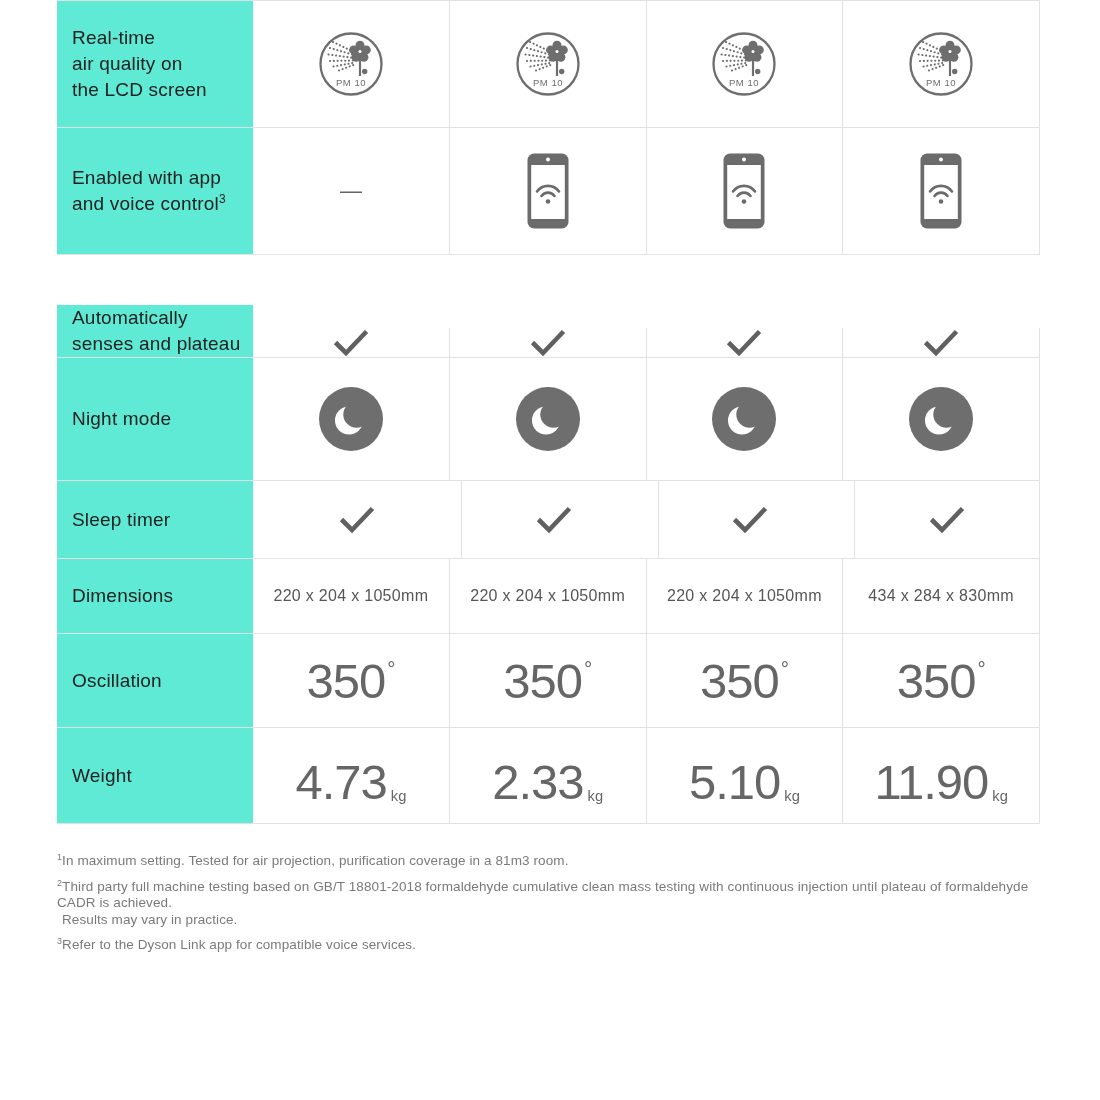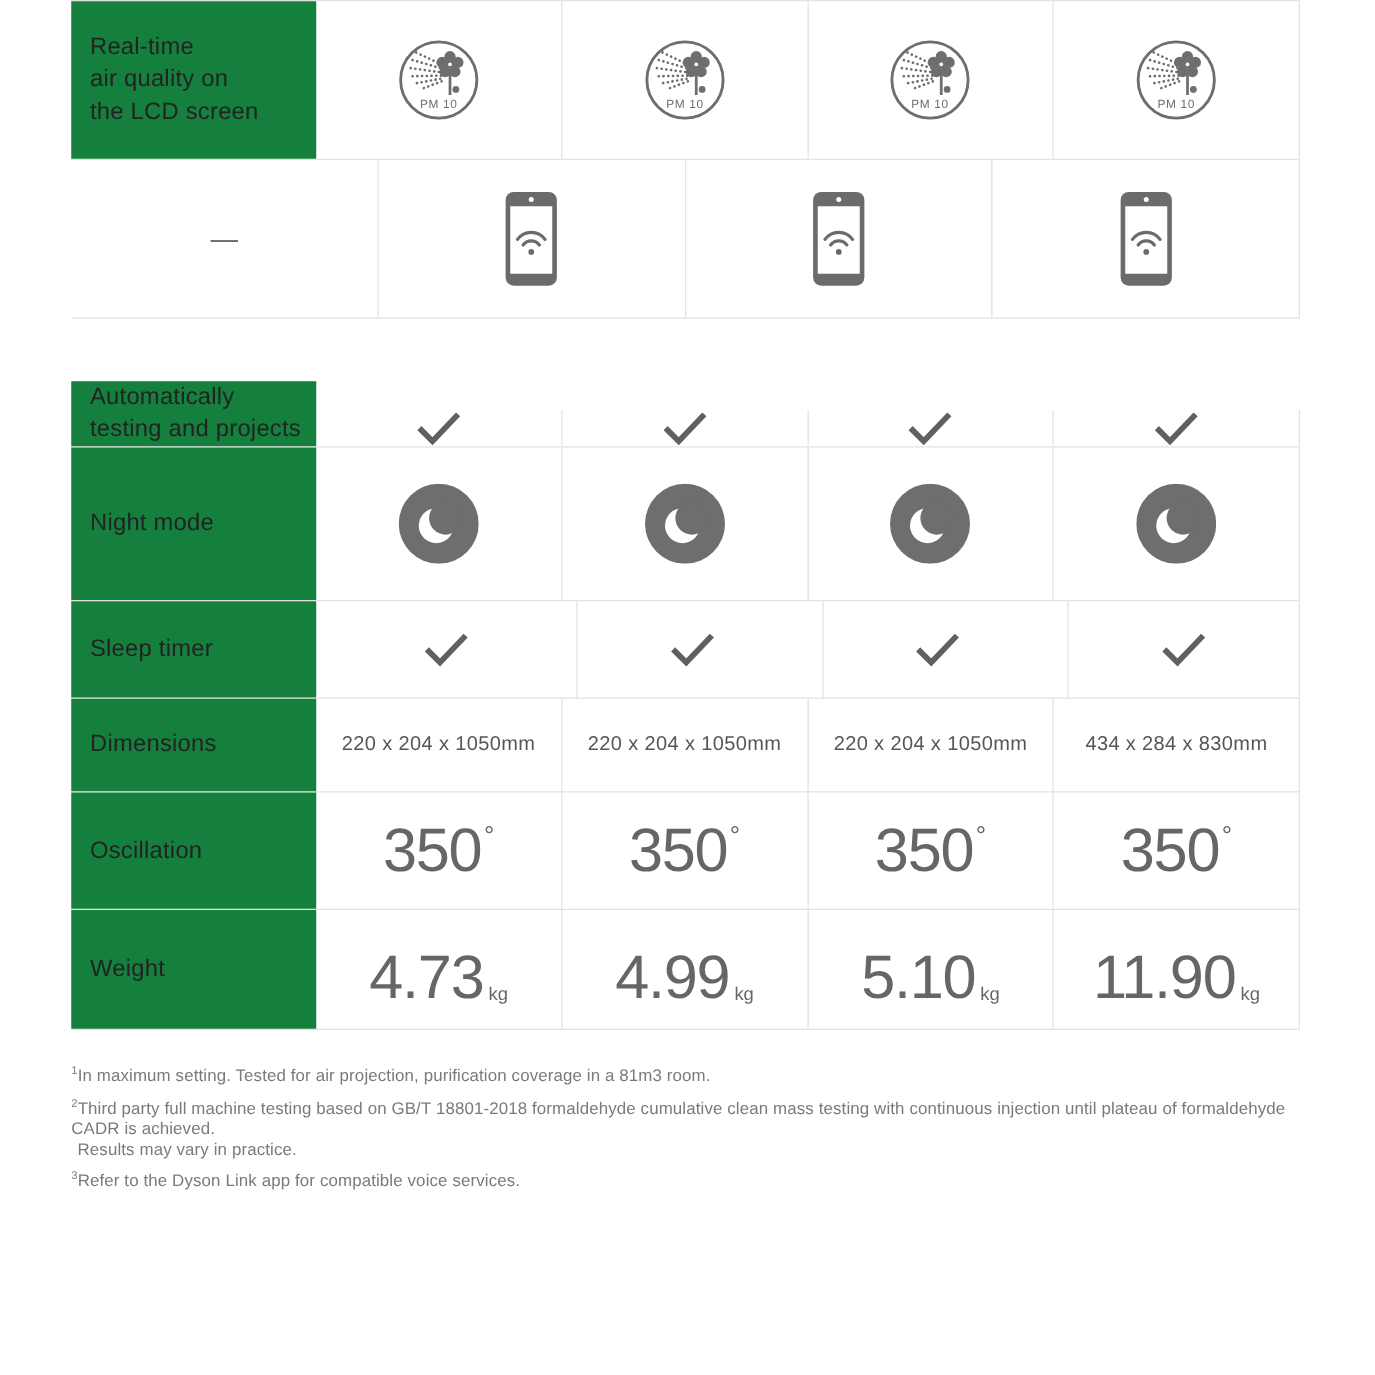--- a/index.html
+++ b/index.html
@@ -8,21 +8,21 @@
     font-family:"Liberation Sans","DejaVu Sans",sans-serif;
     -webkit-font-smoothing:antialiased;
   }
   .table{
     position:absolute;left:57px;top:0;width:983px;
     border-top:1px solid #e2e2e2;
   }
   .row{display:flex;border-bottom:1px solid #e2e2e2;}
   .cell{box-sizing:border-box;}
   .cell.label{
-    width:196px;flex:0 0 196px;background:#15803d;
+    width:196px;flex:0 0 196px;background:#5eead4;
     display:flex;flex-direction:column;justify-content:center;
     padding-left:15px;color:#222222;font-size:19px;line-height:26px;
     letter-spacing:0.2px;
   }
   .cell.data{
     flex:1;display:flex;align-items:center;justify-content:center;
     color:#666666;
   }
   .cell.data + .cell.data{border-left:1px solid #e2e2e2;}
   .row .cell.data:last-child{border-right:1px solid #e2e2e2;}
@@ -117,20 +117,24 @@
     </div>
     <div class="cell data">
       <svg width="66" height="66" viewBox="0 0 66 66">
           <use href="#icon-pm10"></use>
           <text x="33" y="55" font-size="9.5" text-anchor="middle" fill="#6e6e6e" letter-spacing="0.5">PM 10</text>
         </svg>
     </div>
   </div>
 
   <div class="row r2">
+    <div class="cell label">
+      <span>Enabled with app</span>
+      <span><span>and voice control</span><sup class="lbl-sup">3</sup></span>
+    </div>
     <div class="cell data">
       <span class="dash">—</span>
     </div>
     <div class="cell data">
       <svg width="44" height="78" viewBox="0 0 44 78">
           <use href="#icon-phone"></use>
         </svg>
     </div>
     <div class="cell data">
       <svg width="44" height="78" viewBox="0 0 44 78">
@@ -140,21 +144,21 @@
     <div class="cell data">
       <svg width="44" height="78" viewBox="0 0 44 78">
           <use href="#icon-phone"></use>
         </svg>
     </div>
   </div>
 
   <div class="row r3">
     <div class="cell label">
       <span>Automatically</span>
-      <span>testing and projects</span>
+      <span>senses and plateau</span>
     </div>
     <div class="cell data">
       <svg width="38" height="29" viewBox="0 0 38 29">
           <use href="#icon-check"></use>
         </svg>
     </div>
     <div class="cell data">
       <svg width="38" height="29" viewBox="0 0 38 29">
           <use href="#icon-check"></use>
         </svg>
@@ -276,21 +280,21 @@
       <span>Weight</span>
     </div>
     <div class="cell data">
       <span class="big-val">
           <span>4.73</span>
           <span class="kg">kg</span>
         </span>
     </div>
     <div class="cell data">
       <span class="big-val">
-          <span>4.99</span>
+          <span>2.33</span>
           <span class="kg">kg</span>
         </span>
     </div>
     <div class="cell data">
       <span class="big-val">
           <span>5.10</span>
           <span class="kg">kg</span>
         </span>
     </div>
     <div class="cell data">

